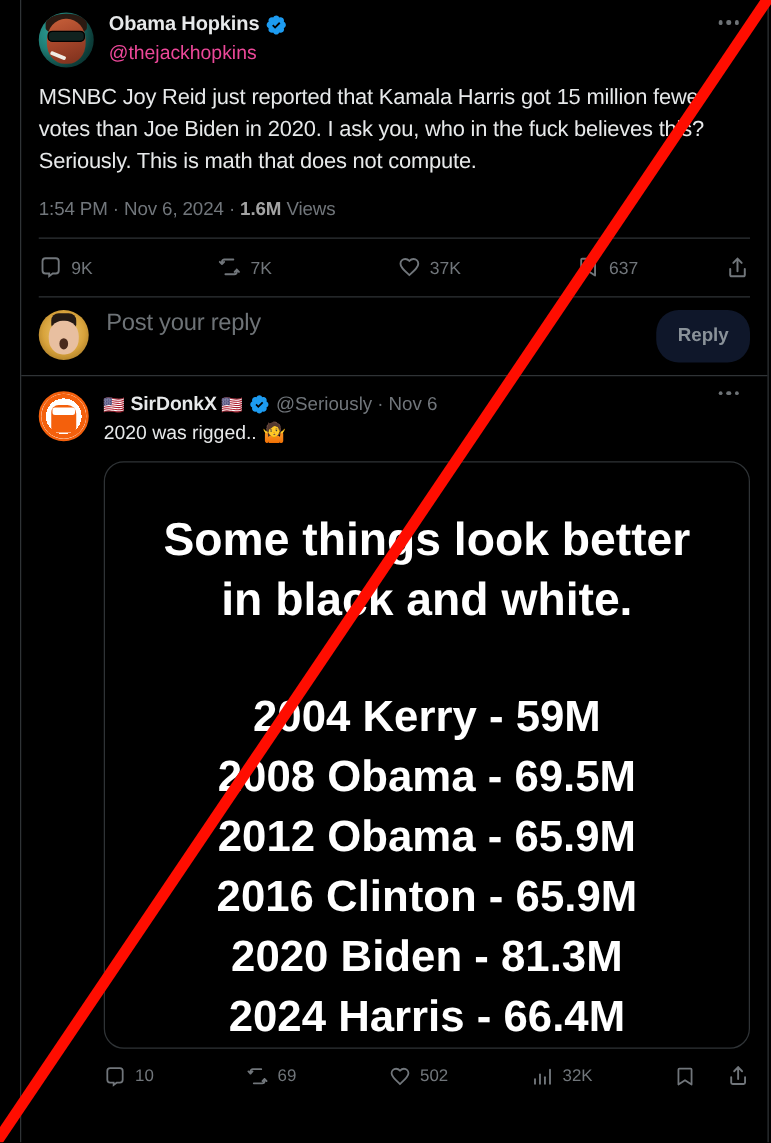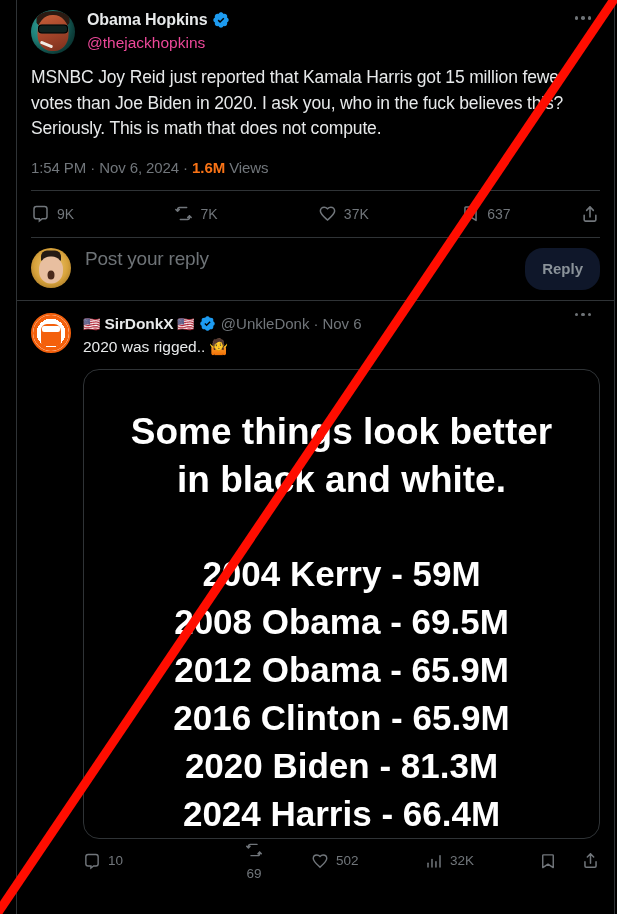--- a/index.html
+++ b/index.html
@@ -202,21 +202,21 @@
     letter-spacing: -0.15px;
     white-space: pre-wrap;
   }
   .tweet-meta {
     margin-top: 17px;
     font-size: 15px;
     color: #71767b;
     letter-spacing: -0.1px;
   }
   .tweet-meta b {
-    color: #f97316;
+    color: #a3a3a3;
     font-weight: bold;
   }
   .hr {
     height: 1px;
     background: #2f3336;
     margin-top: 14px;
   }
 
   .actions {
     display: flex;
@@ -345,21 +345,21 @@
   }
   .rt-actions {
     display: flex;
     align-items: center;
     height: 40px;
     margin-top: 2px;
     text-align: center;
   }
   .rt-actions .action { font-size: 13.5px; gap: 7px; }
   .b1 { width: 118px; }
-  .b2 { width: 118px; flex-direction: column; }
+  .b2 { width: 118px; }
   .b3 { width: 118px; }
   .b4 { width: 118px; }
   .b5 { margin-left: auto; margin-right: 24px; }
 
   
   .slash {
     position: absolute;
     inset: 0;
     pointer-events: none;
   }
@@ -482,21 +482,21 @@
         <div class="rt-head">
           <span class="flagemoji">🇺🇸</span>
           <span class="rt-name">SirDonkX</span>
           <span class="flagemoji">🇺🇸</span>
           <span class="verified">
             <svg viewBox="0 0 24 24" width="17" height="17">
                 <path fill="#1d9bf0" d="M22.25 12c0-1.43-.88-2.67-2.19-3.34.46-1.39.2-2.9-.81-3.91s-2.52-1.27-3.91-.81C14.67 2.62 13.43 1.75 12 1.75s-2.67.88-3.34 2.19c-1.39-.46-2.9-.2-3.91.81s-1.27 2.52-.81 3.91C2.62 9.33 1.75 10.57 1.75 12s.88 2.67 2.19 3.34c-.46 1.39-.2 2.9.81 3.91s2.52 1.27 3.91.81c.67 1.31 1.91 2.19 3.34 2.19s2.67-.88 3.34-2.19c1.39.46 2.9.2 3.91-.81s1.27-2.52.81-3.91c1.31-.67 2.19-1.91 2.19-3.34z"></path>
                 <path fill="#000" d="M10.75 16.04l-3.2-3.2 1.41-1.41 1.79 1.79 4.29-4.29 1.41 1.41-5.7 5.7z"></path>
               </svg>
           </span>
-          <span class="rt-handle">@UnkleDonk</span>
+          <span class="rt-handle">@Seriously</span>
           <span class="rt-handle">·</span>
           <span class="rt-handle">Nov 6</span>
           <div class="more-dots" style="margin-left:auto;padding-top:0;">
             <i></i>
               <i></i>
               <i></i>
           </div>
         </div>
         <div class="rt-text">2020 was rigged.. 🤷</div>
 

